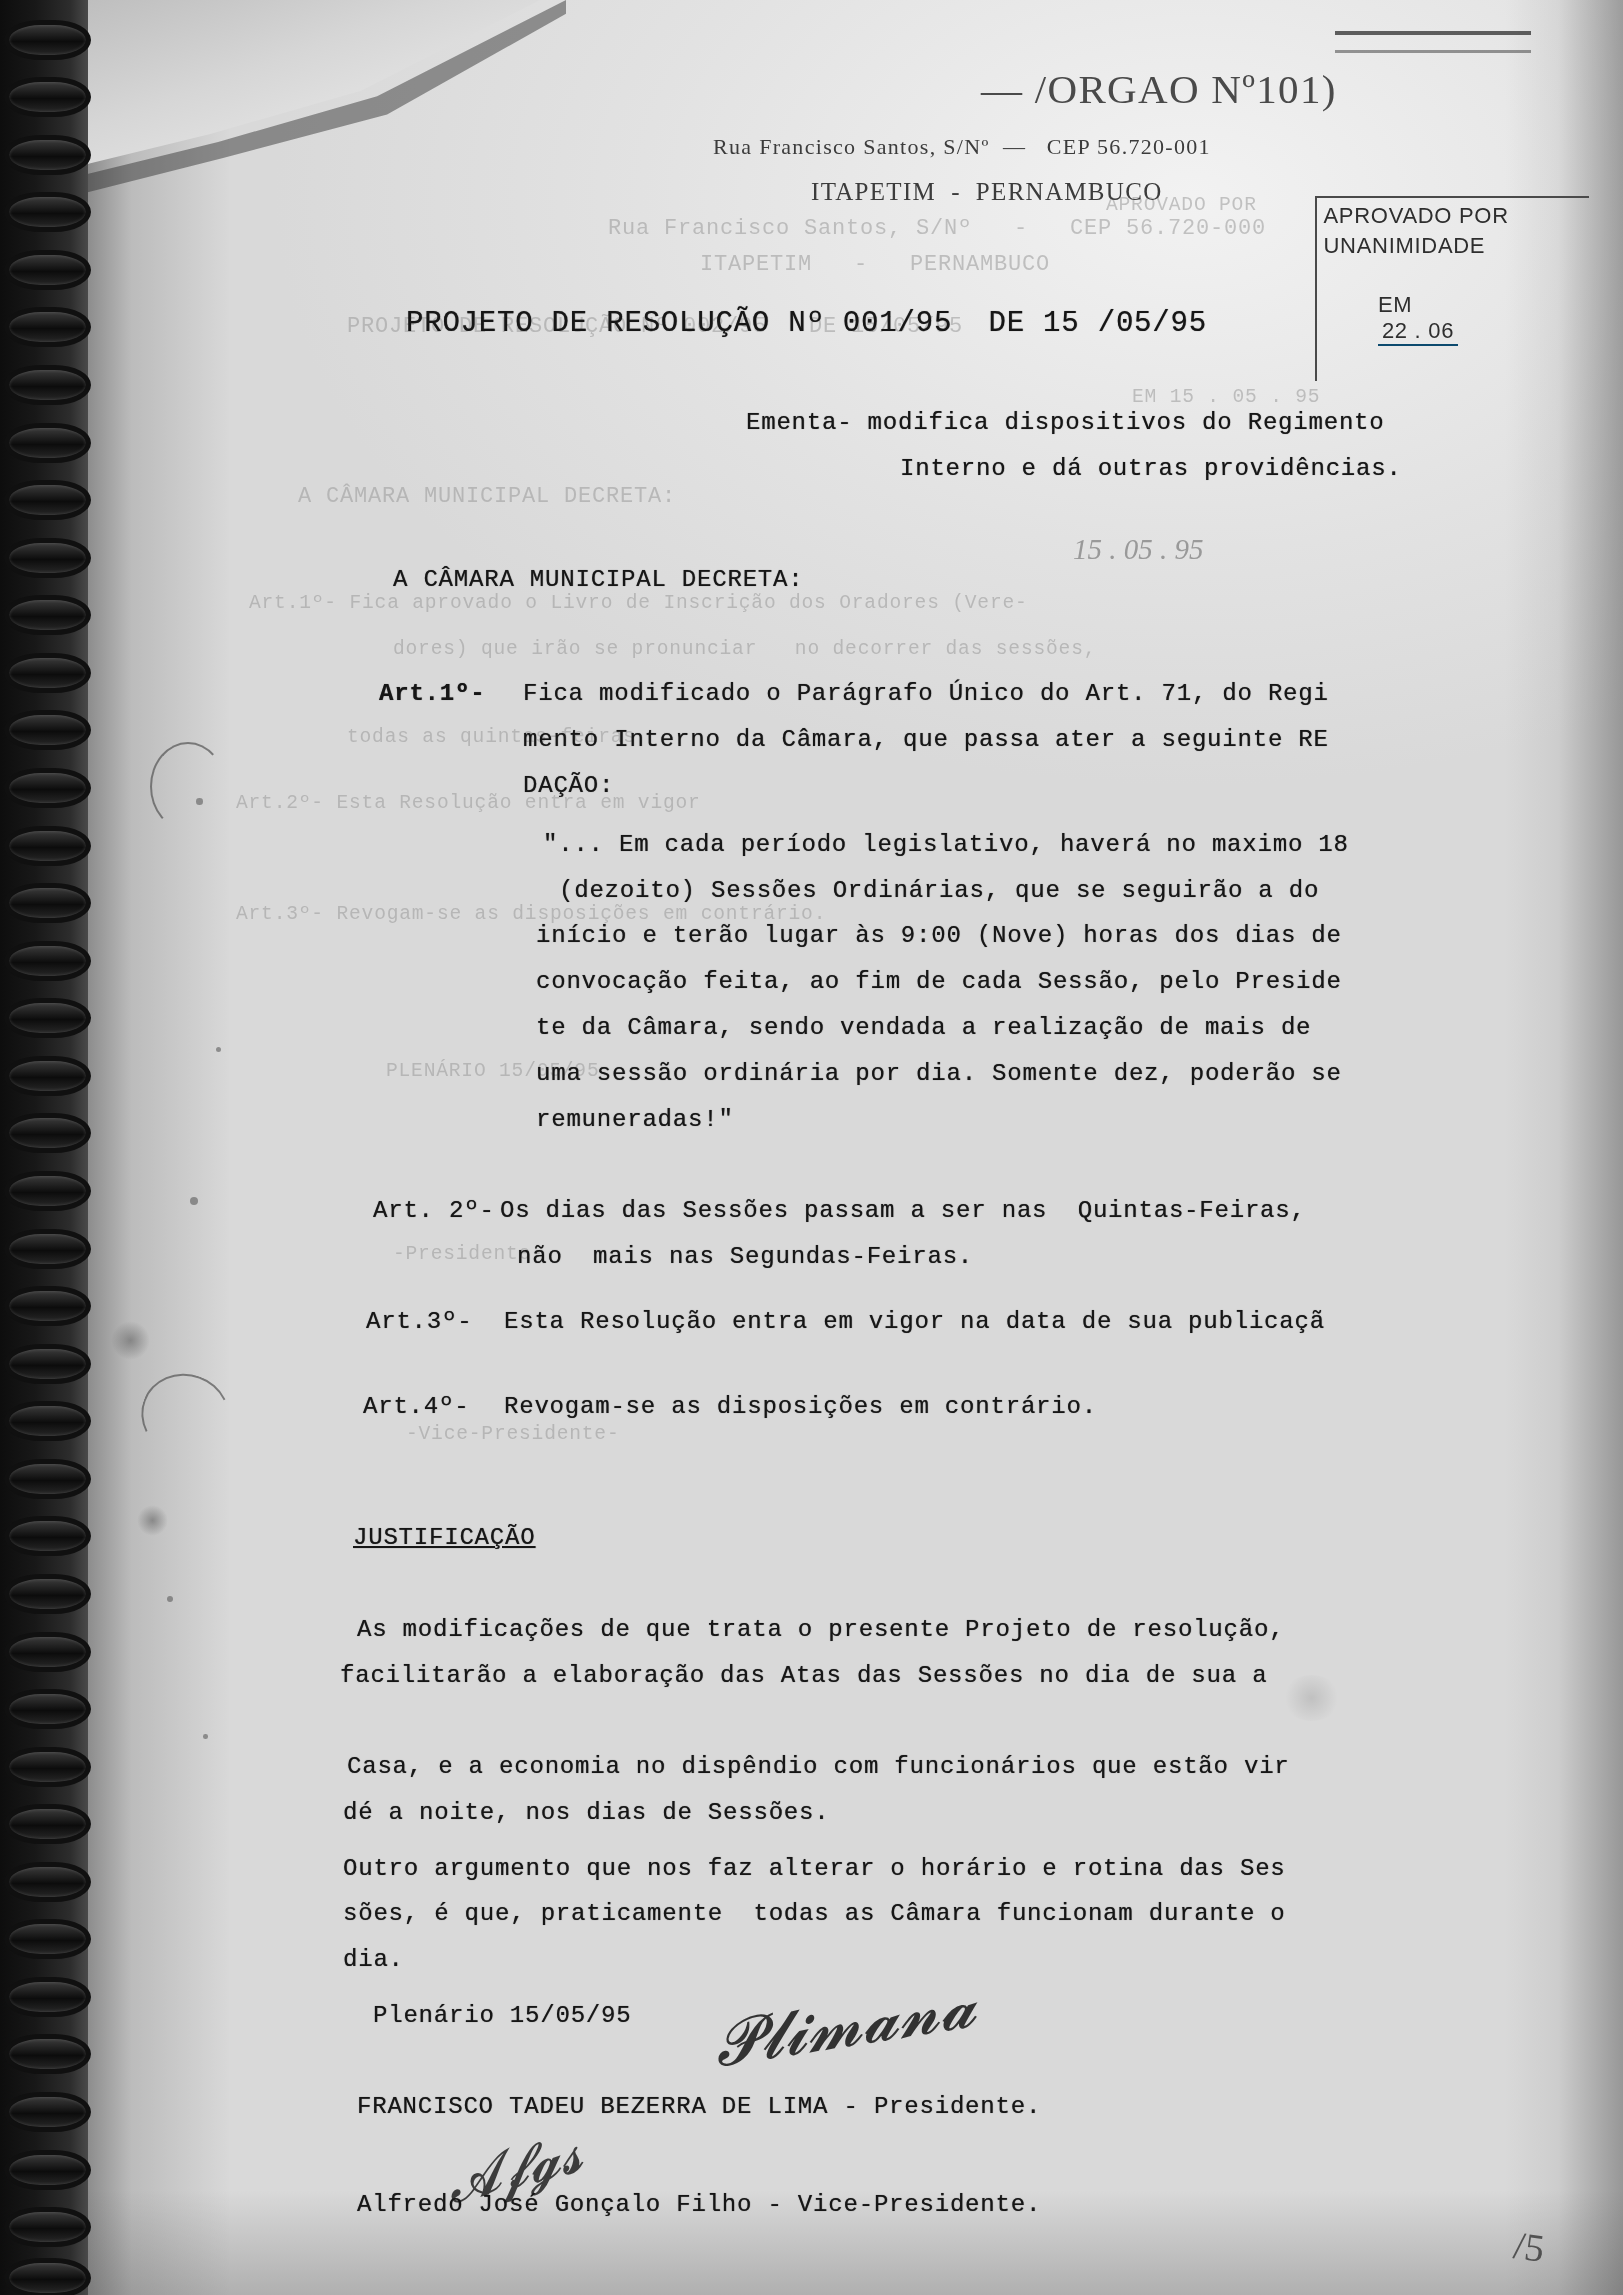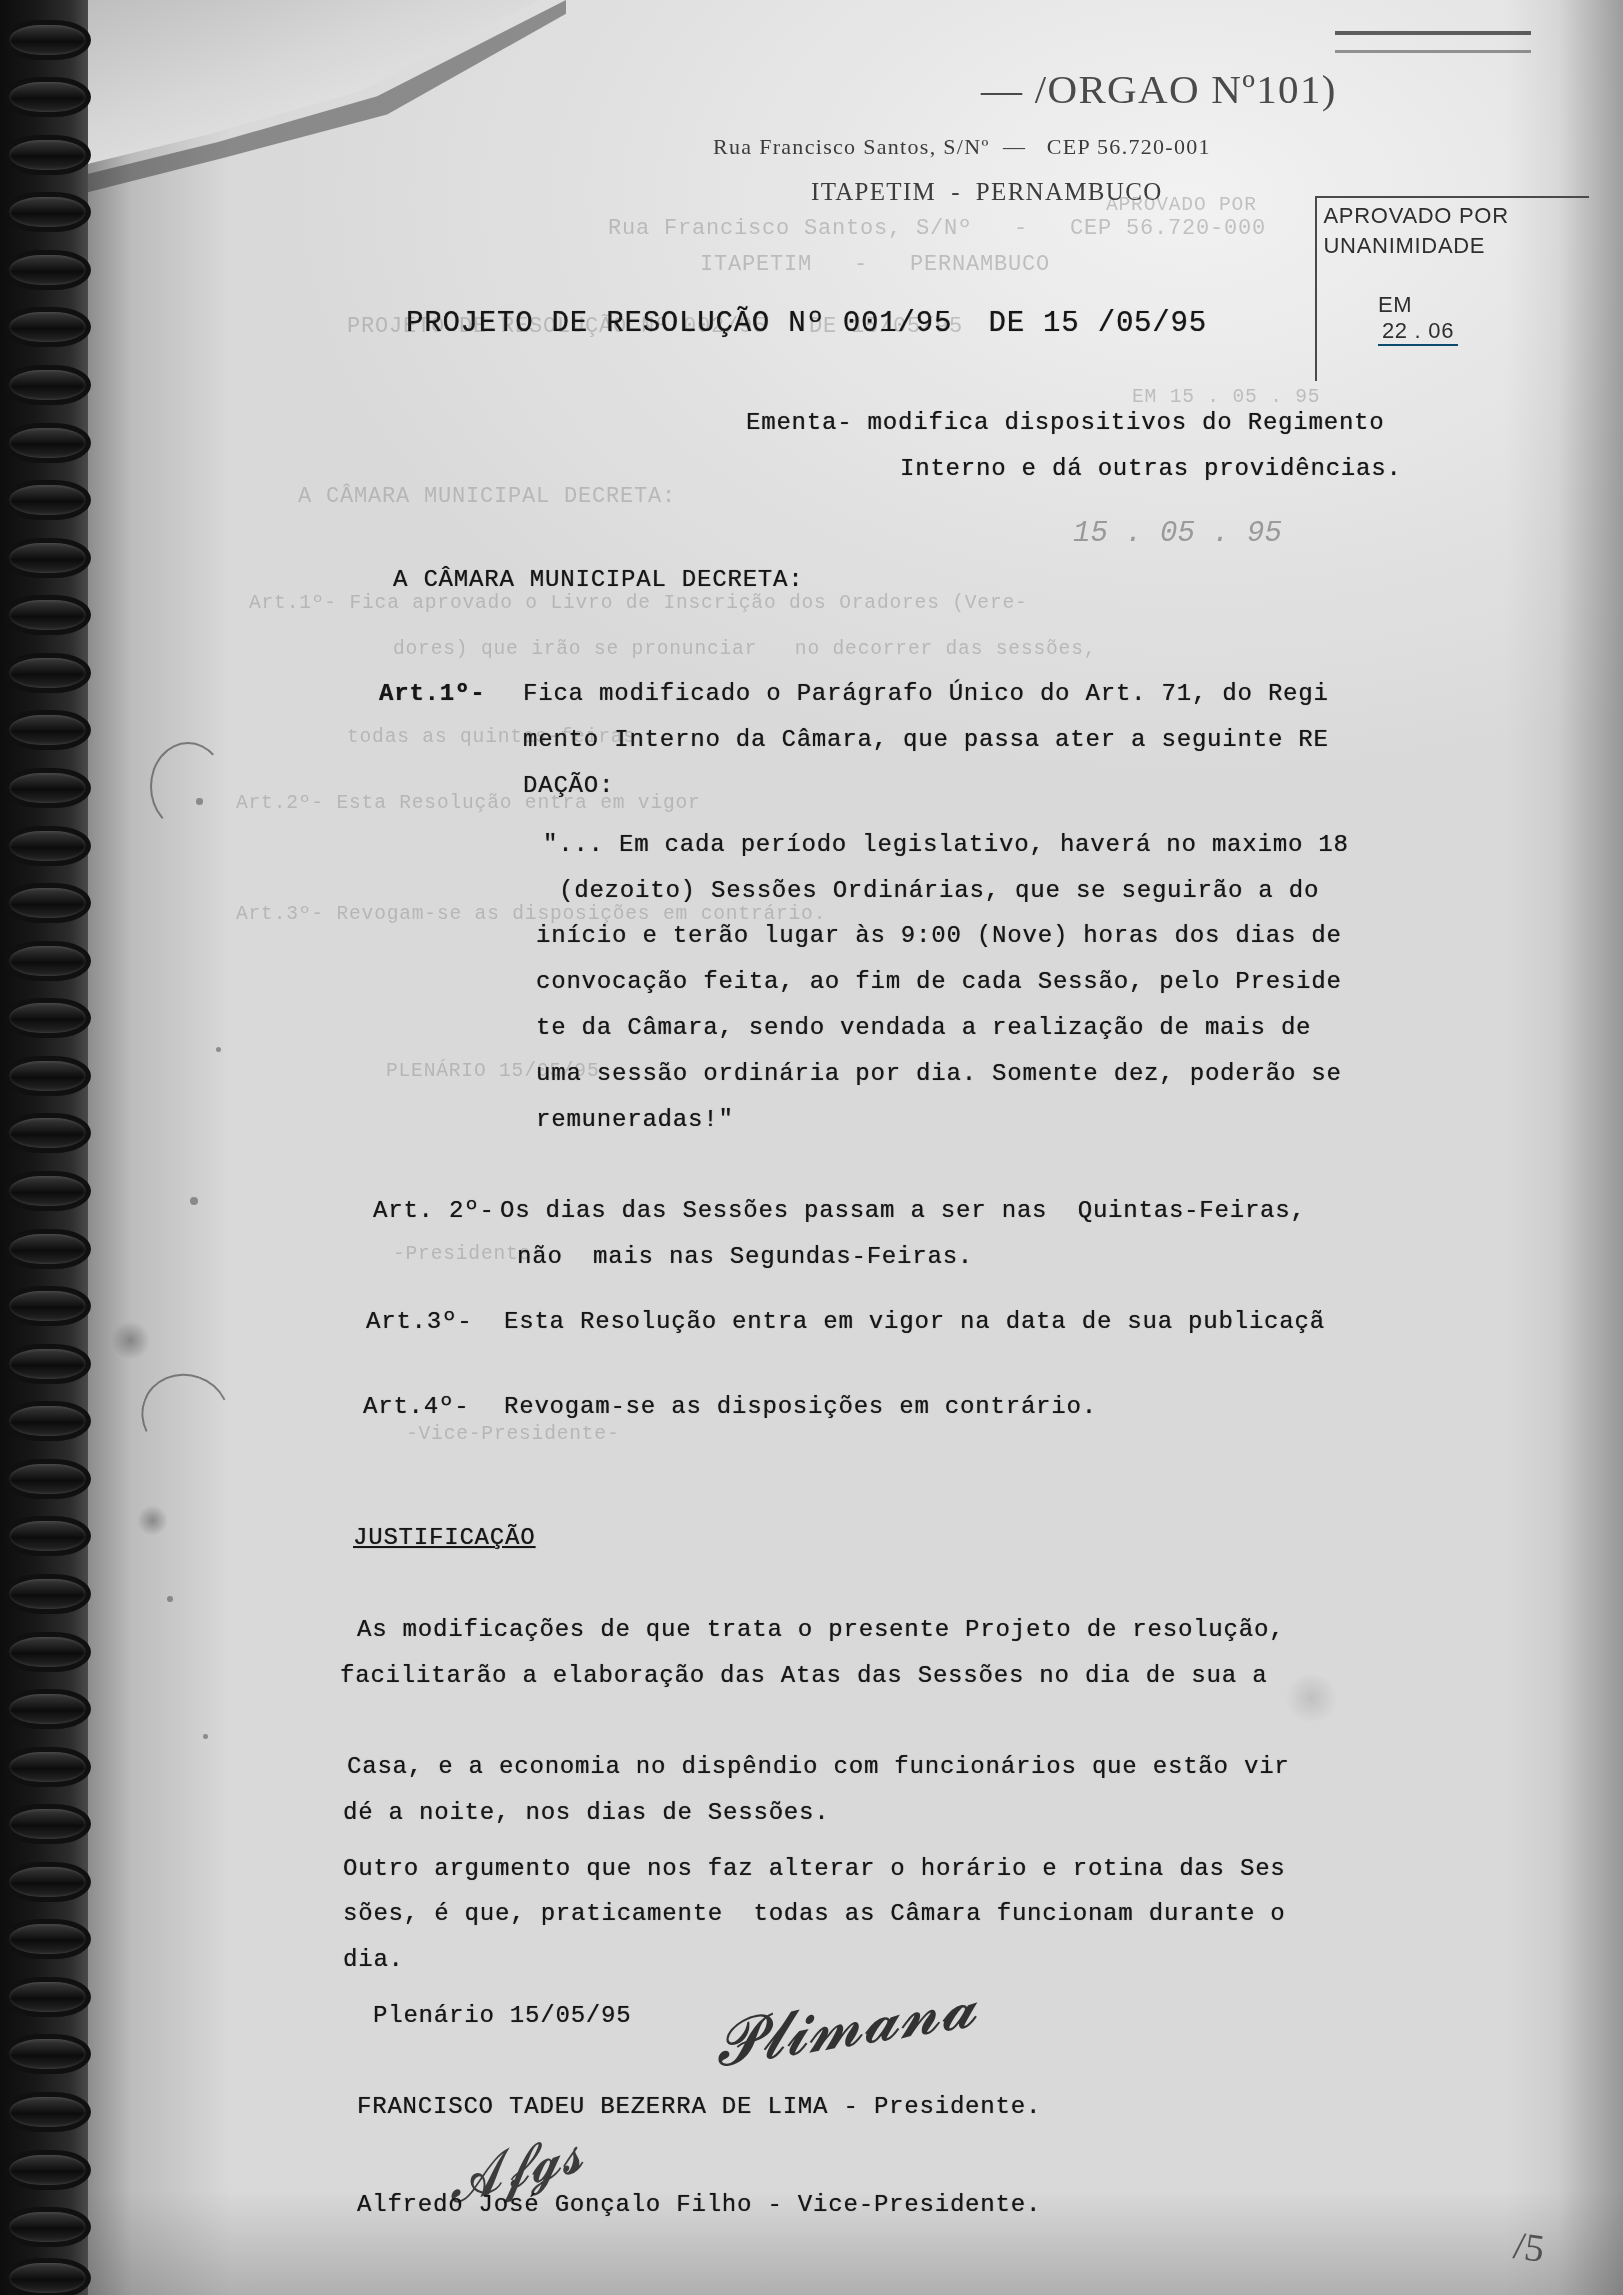--- a/index.html
+++ b/index.html
@@ -143,24 +143,25 @@
     font-family: Liberation Sans, sans-serif;
     font-size: 22px;
     border-bottom: 2px solid #0c4a6e;
     display: inline-block;
     padding: 0 3.9px;
   }
 
   
   .hand {
     position: absolute;
-    font-family: Liberation Mono, monospace;
+    font-family: Liberation Serif, serif;
     color: #1f1f1f;
     font-style: italic;
     white-space: pre;
+    margin-top: 16px;
   }
   .sig {
     position: absolute;
     color: #151515;
     font-family: "Liberation Serif", serif;
     font-style: italic;
     font-size: 63px;
     transform: rotate(-9deg);
     opacity: .85;
     white-space: pre;

